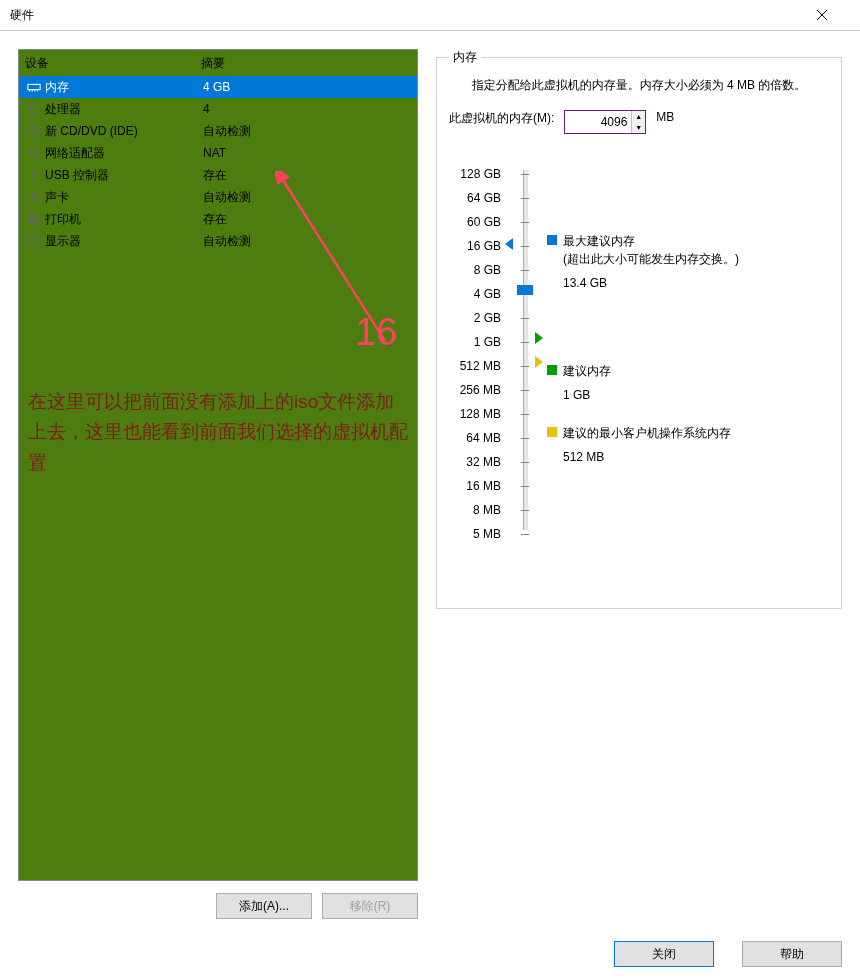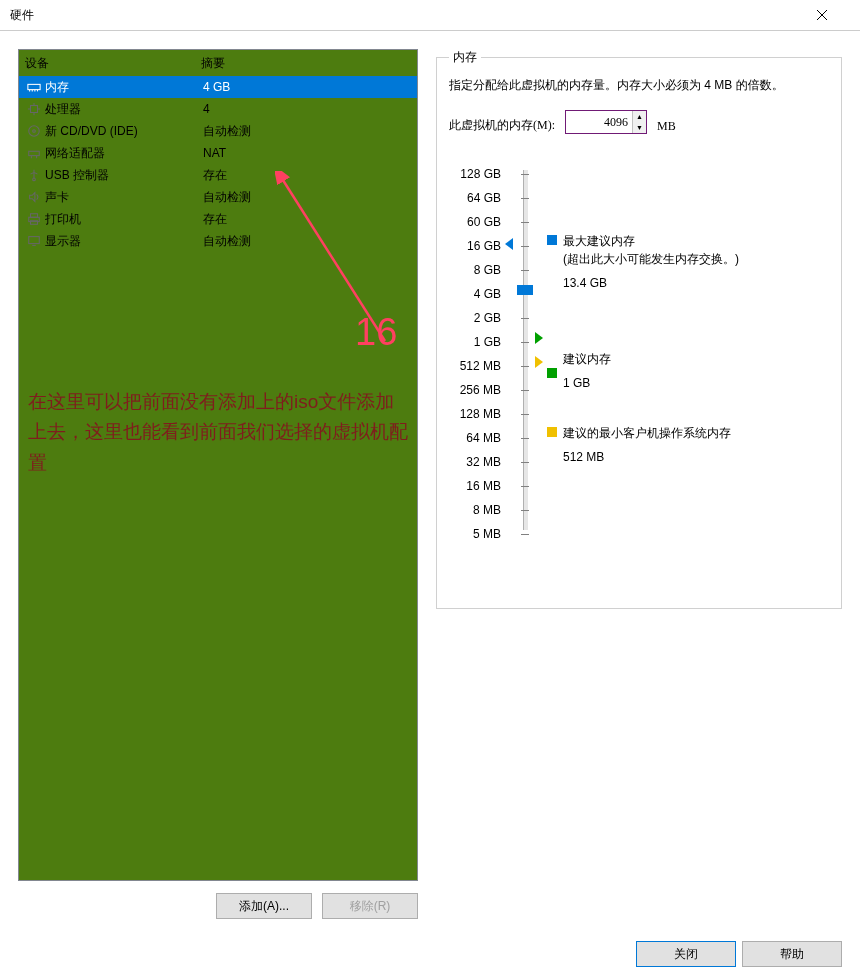--- a/index.html
+++ b/index.html
@@ -135,27 +135,27 @@
   margin: 0;
   height: 560px;
   box-sizing: border-box;
 }
 fieldset.groupbox legend {
   padding: 0 4px;
 }
 .mem-desc {
   line-height: 1.5;
   margin-bottom: 16px;
+  text-align: center;
 }
 .mem-input-row {
   display: flex;
-  align-items: flex-end;
+  align-items: flex-start;
   gap: 10px;
   margin-bottom: 28px;
-  font-family: Liberation Serif, serif;
 }
 .mem-input-row label {
 }
 .spinbox {
   display: flex;
   align-items: stretch;
   border: 1px solid #701a75;
   width: 80px;
   height: 22px;
   background: #fff;
@@ -254,21 +254,21 @@
   margin-top: 3px;
 }
 .side-item .txt {
   line-height: 1.5;
 }
 .footer {
   position: absolute;
   bottom: 12px;
   right: 18px;
   display: flex;
-  gap: 6px;
+  gap: 28px;
 }
 .footer .btn {
   width: 100px;
 }
 .btn.primary {
   border: 1.5px solid #0078d7;
 }
 
 .anno-arrow {
   position: absolute;
@@ -481,21 +481,21 @@
             </div>
             <div class="slider-side">
               <div class="side-item" style="top:70px;">
                 <div class="sq" style="background:#0078d7;"></div>
                 <div class="txt">
                   <div>最大建议内存</div>
                   <div>(超出此大小可能发生内存交换。)</div>
                   <div style="margin-top:6px;">13.4 GB</div>
                 </div>
               </div>
-              <div class="side-item" style="top:188px;align-items:center;">
+              <div class="side-item" style="top:200px;">
                 <div class="sq" style="background:#00a000;"></div>
                 <div class="txt">
                   <div>建议内存</div>
                   <div style="margin-top:6px;">1 GB</div>
                 </div>
               </div>
               <div class="side-item" style="top:262px;">
                 <div class="sq" style="background:#f0c000;"></div>
                 <div class="txt">
                   <div>建议的最小客户机操作系统内存</div>

